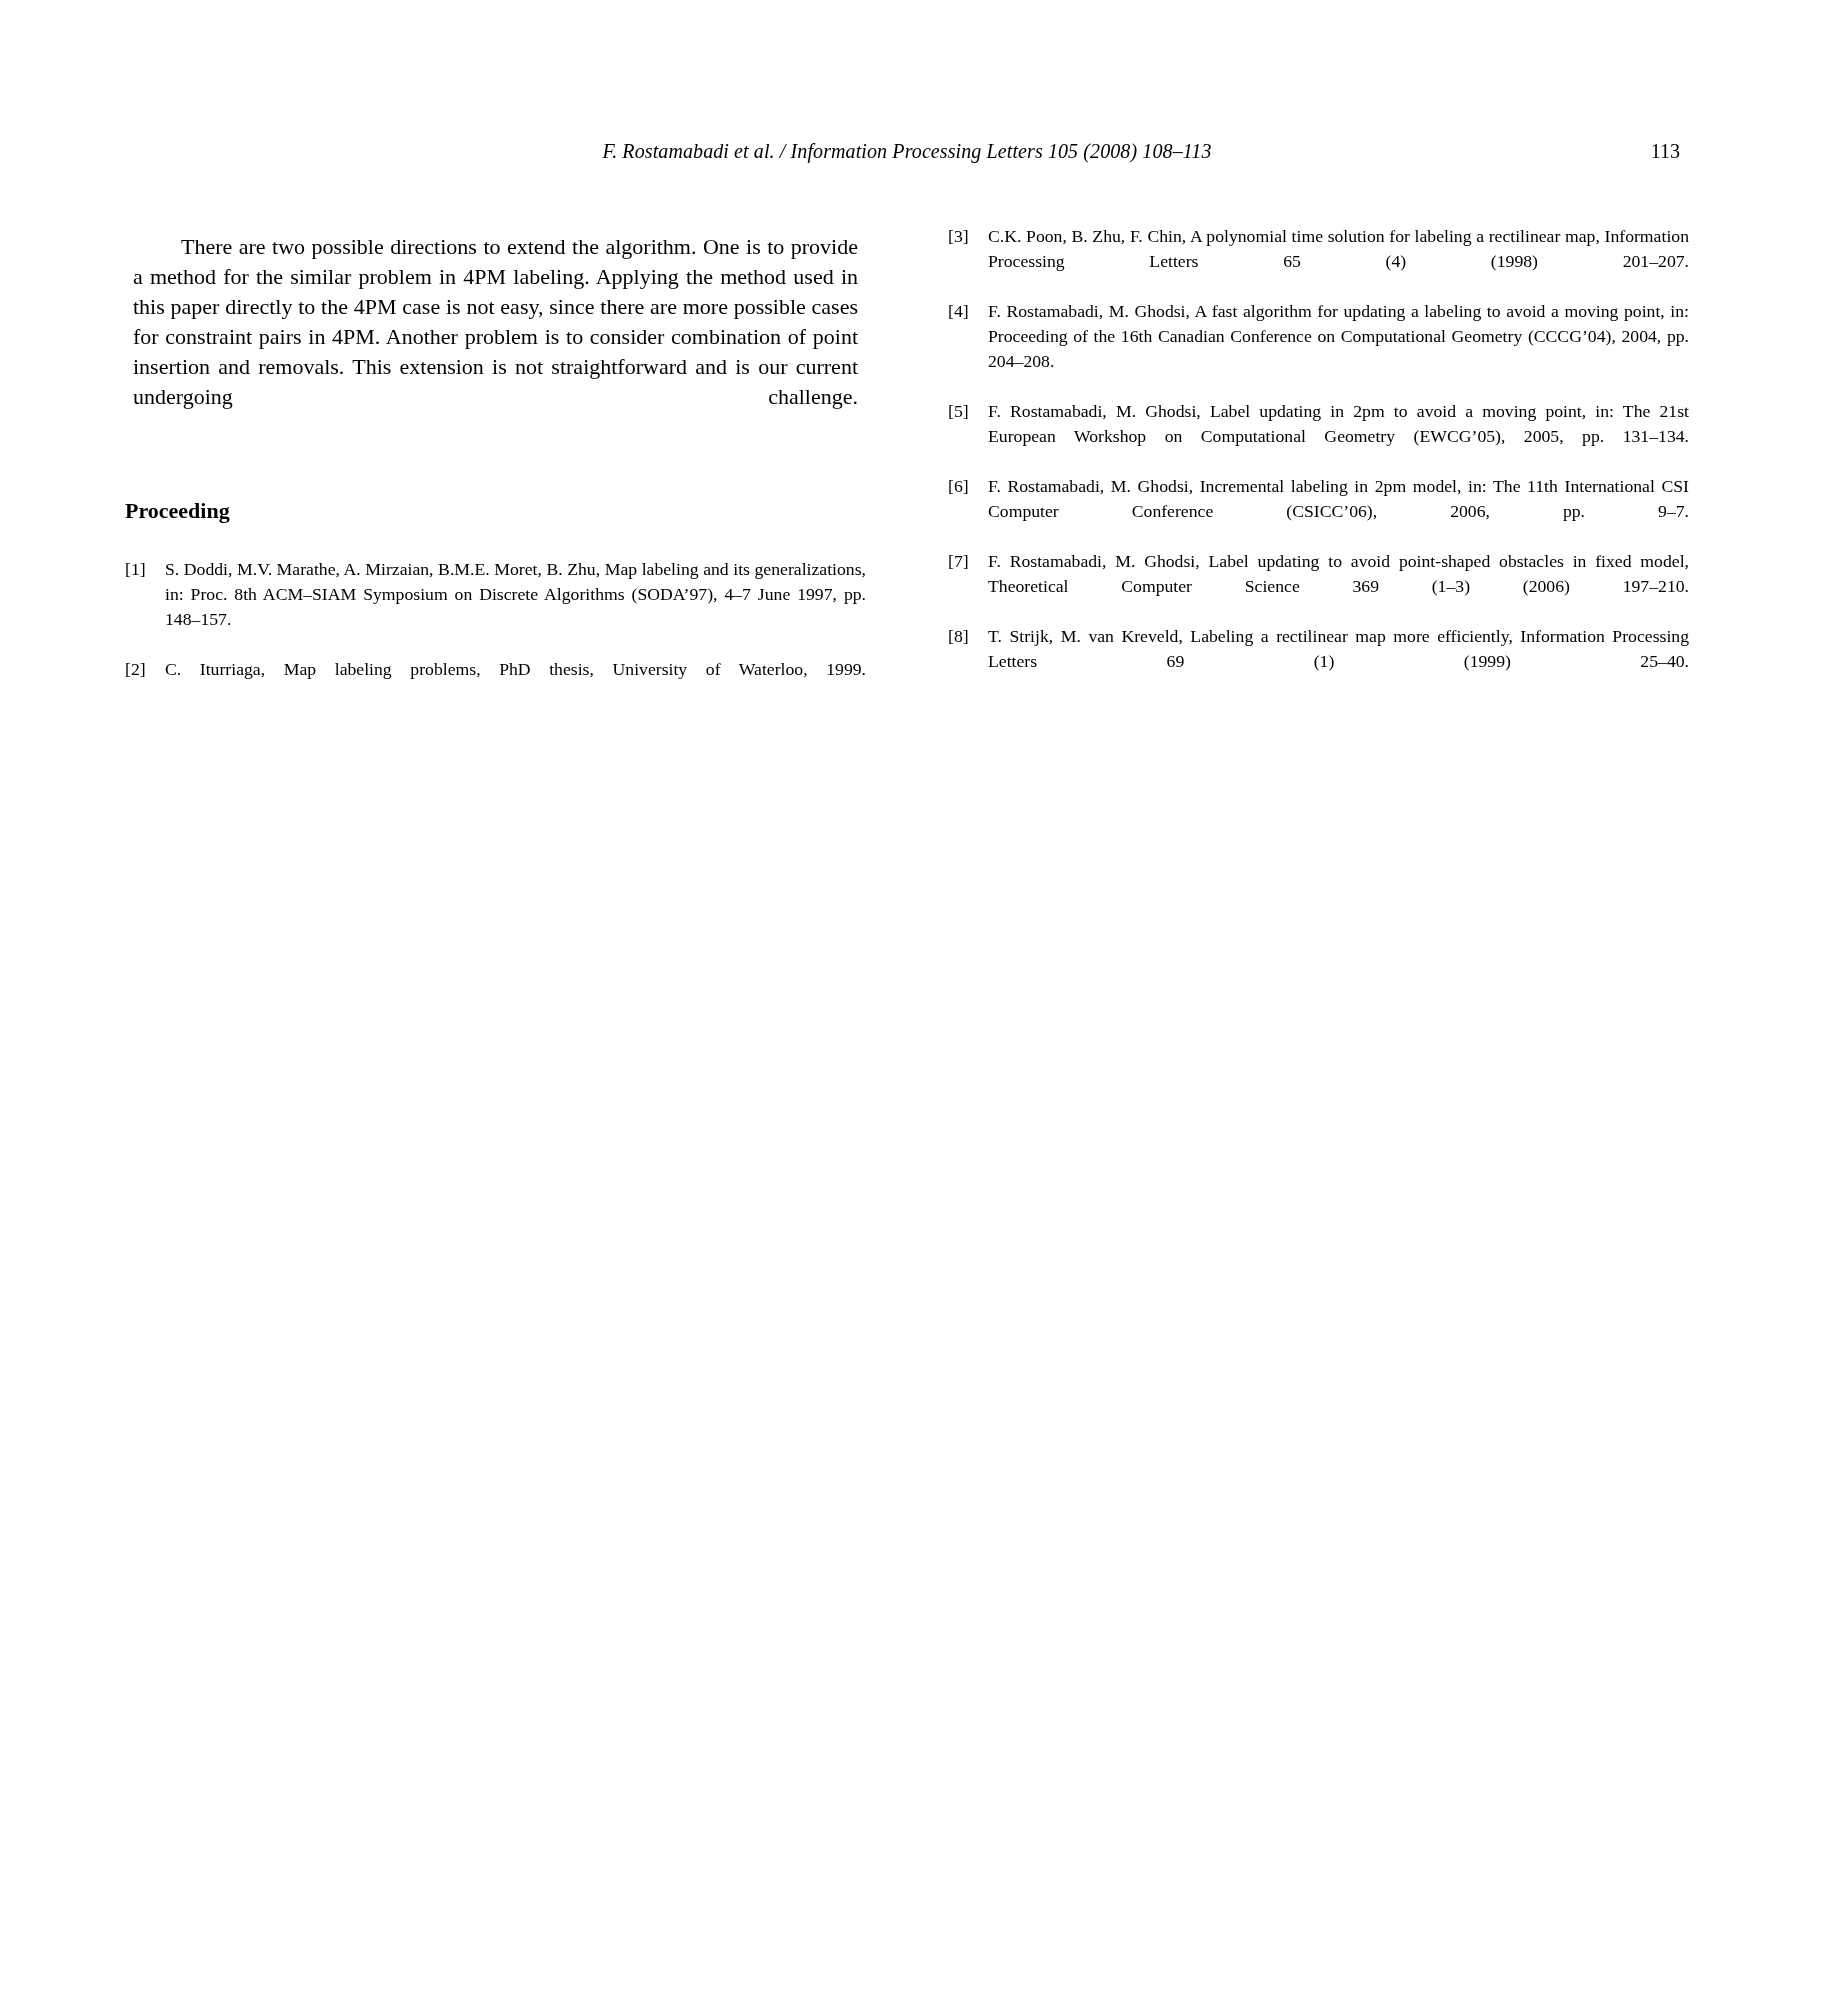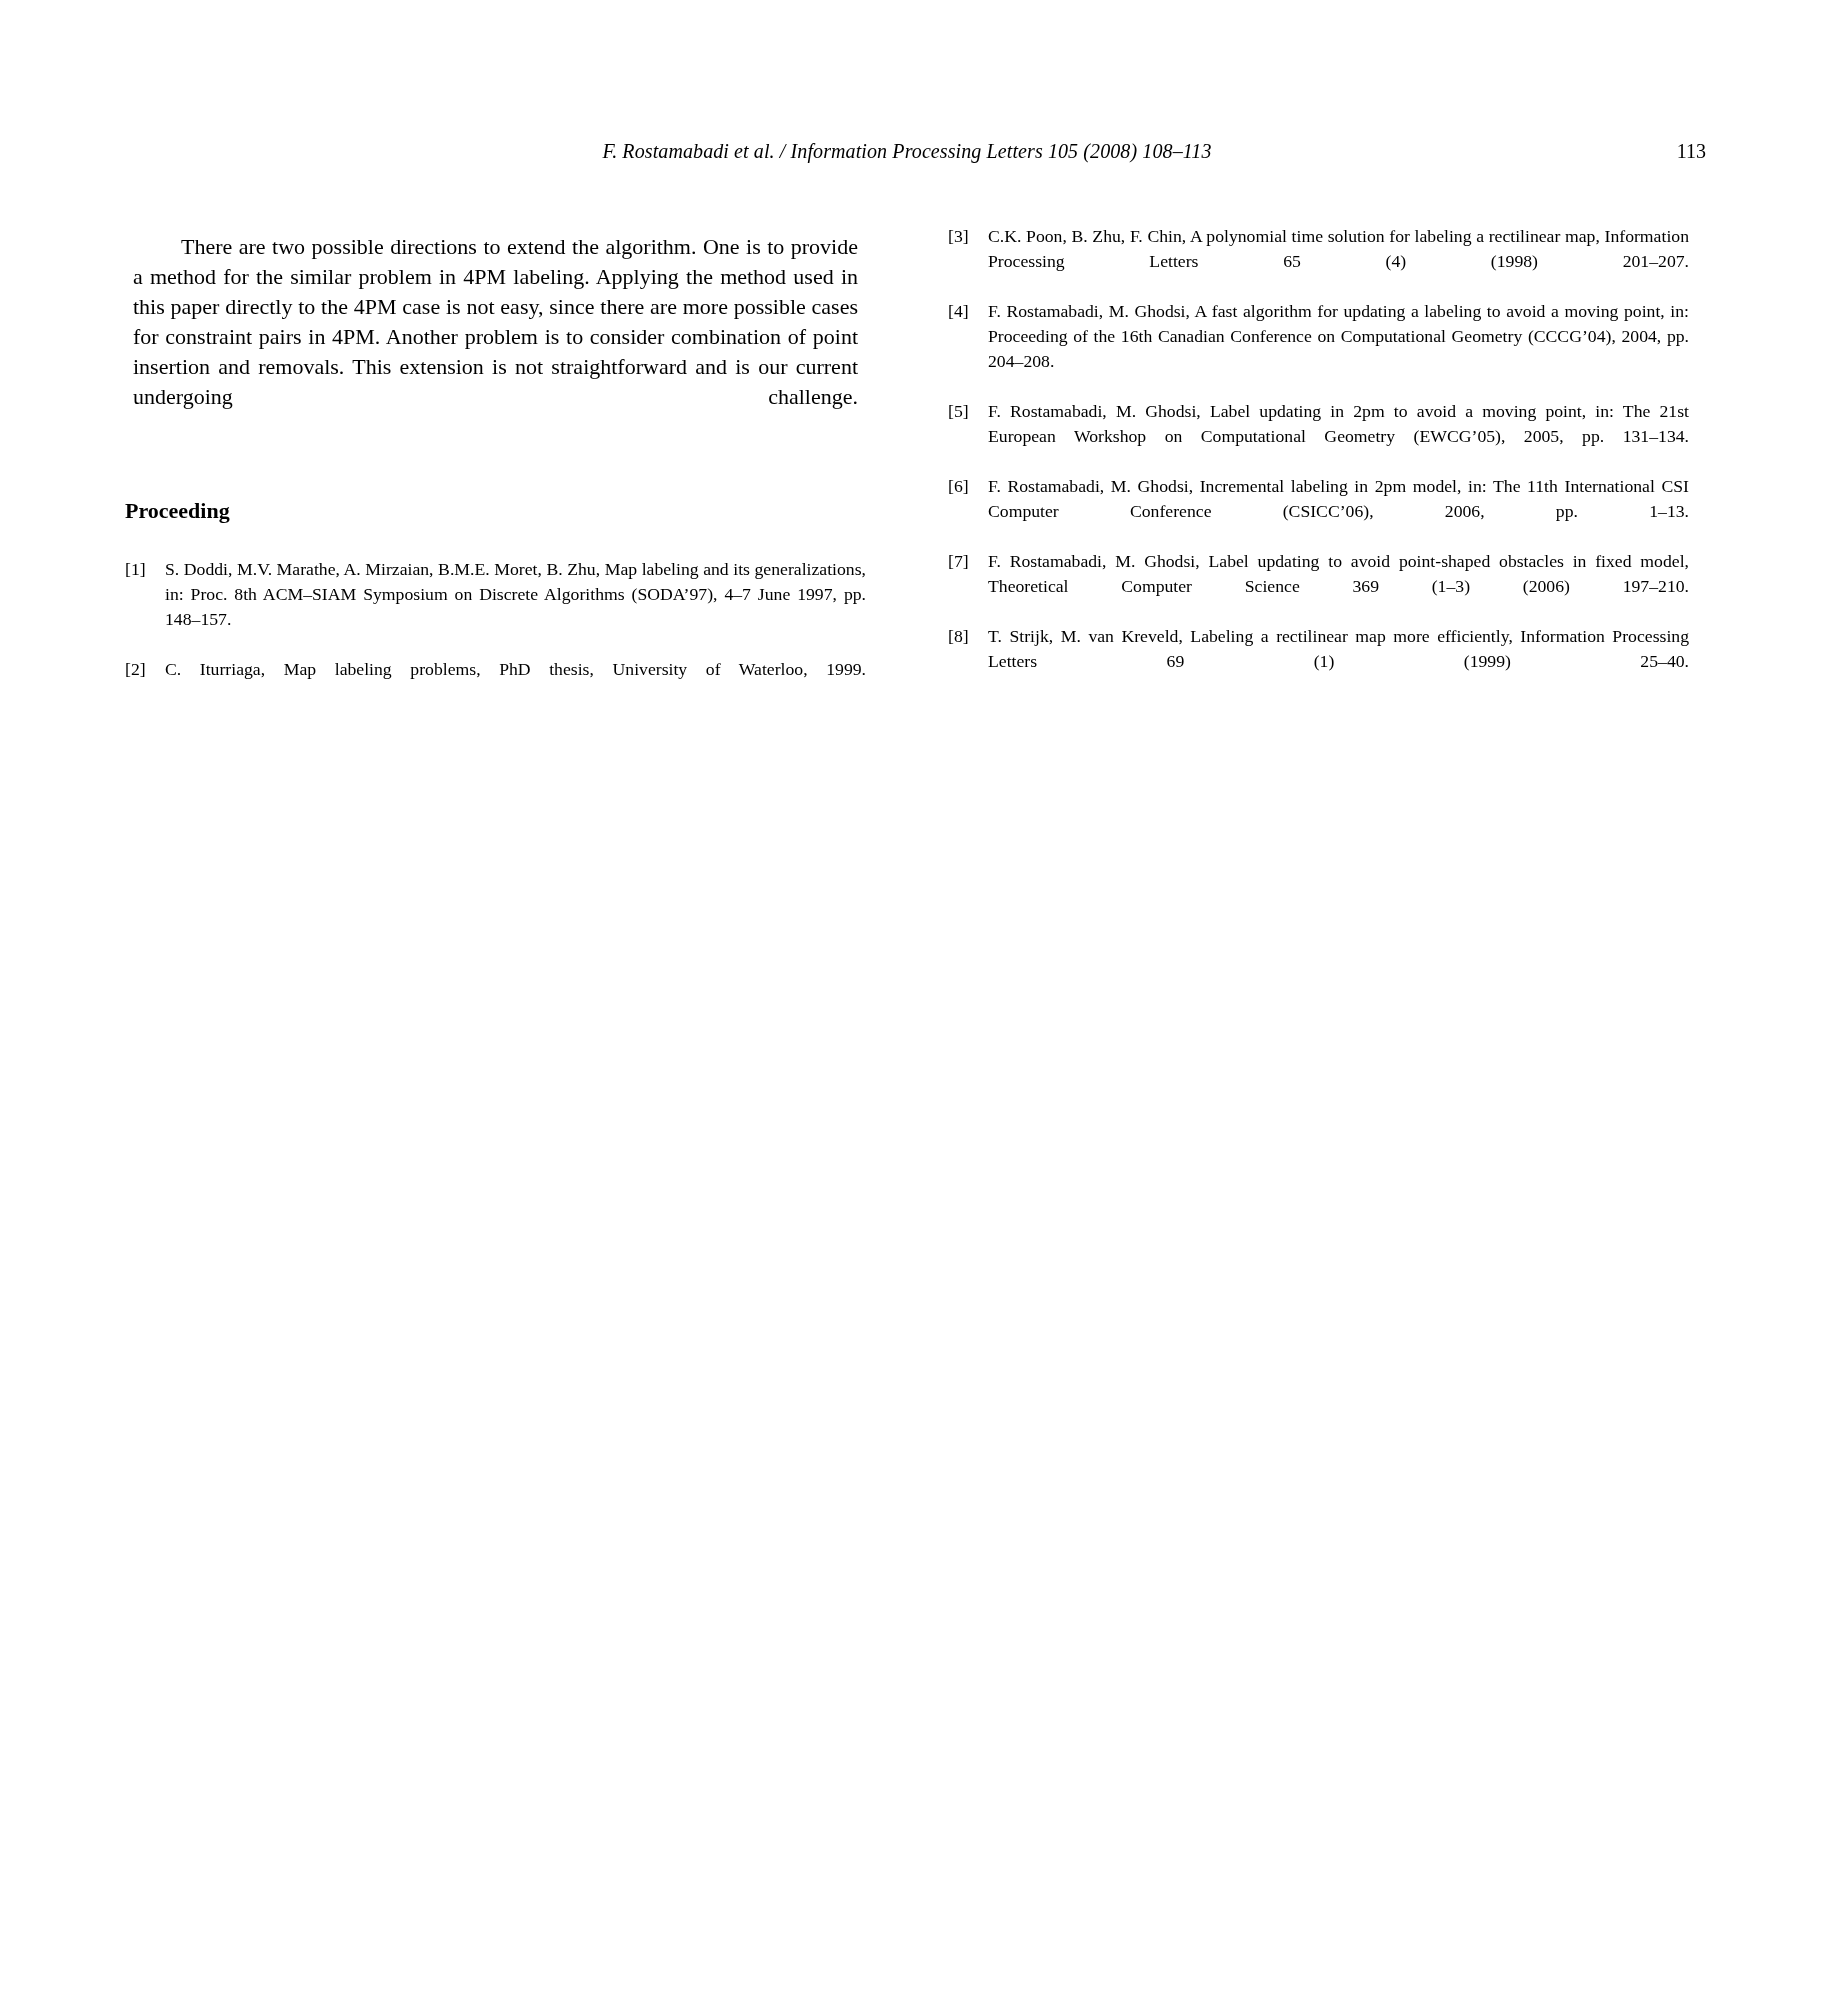--- a/index.html
+++ b/index.html
@@ -36,21 +36,21 @@
   }
   .running-head-title {
     font-style: italic;
     font-size: 20px;
     line-height: 28px;
     letter-spacing: 0.1px;
     white-space: nowrap;
   }
   .page-number {
     position: absolute;
-    right: 122px;
+    right: 148px;
     top: 137px;
     font-size: 20px;
     line-height: 28px;
     font-style: normal;
   }
 
   
   .columns {
     position: absolute;
     top: 224px;
@@ -164,21 +164,21 @@
         <li class="ref-item">
           <span class="ref-num">[4]</span>
           <span class="ref-text">F. Rostamabadi, M. Ghodsi, A fast algorithm for updating a labeling to avoid a moving point, in: Proceeding of the 16th Canadian Conference on Computational Geometry (CCCG’04), 2004, pp. 204–208.</span>
         </li>
         <li class="ref-item">
           <span class="ref-num">[5]</span>
           <span class="ref-text">F. Rostamabadi, M. Ghodsi, Label updating in 2pm to avoid a moving point, in: The 21st European Workshop on Computational Geometry (EWCG’05), 2005, pp. 131–134.</span>
         </li>
         <li class="ref-item">
           <span class="ref-num">[6]</span>
-          <span class="ref-text">F. Rostamabadi, M. Ghodsi, Incremental labeling in 2pm model, in: The 11th International CSI Computer Conference (CSICC’06), 2006, pp. 1–13.</span>
+          <span class="ref-text">F. Rostamabadi, M. Ghodsi, Incremental labeling in 2pm model, in: The 11th International CSI Computer Conference (CSICC’06), 2006, pp. 9–7.</span>
         </li>
         <li class="ref-item">
           <span class="ref-num">[7]</span>
           <span class="ref-text">F. Rostamabadi, M. Ghodsi, Label updating to avoid point-shaped obstacles in fixed model, Theoretical Computer Science 369 (1–3) (2006) 197–210.</span>
         </li>
         <li class="ref-item">
           <span class="ref-num">[8]</span>
           <span class="ref-text">T. Strijk, M. van Kreveld, Labeling a rectilinear map more efficiently, Information Processing Letters 69 (1) (1999) 25–40.</span>
         </li>
       </ul>

